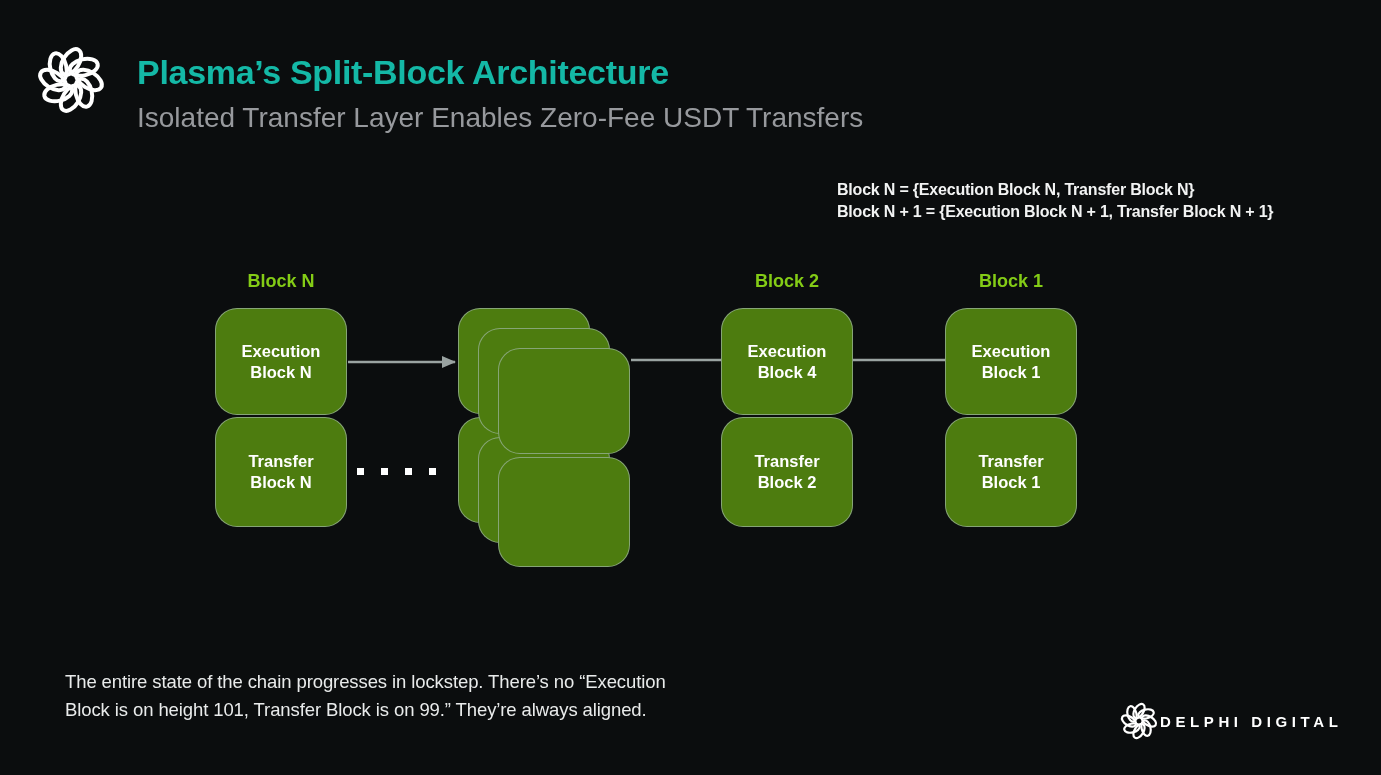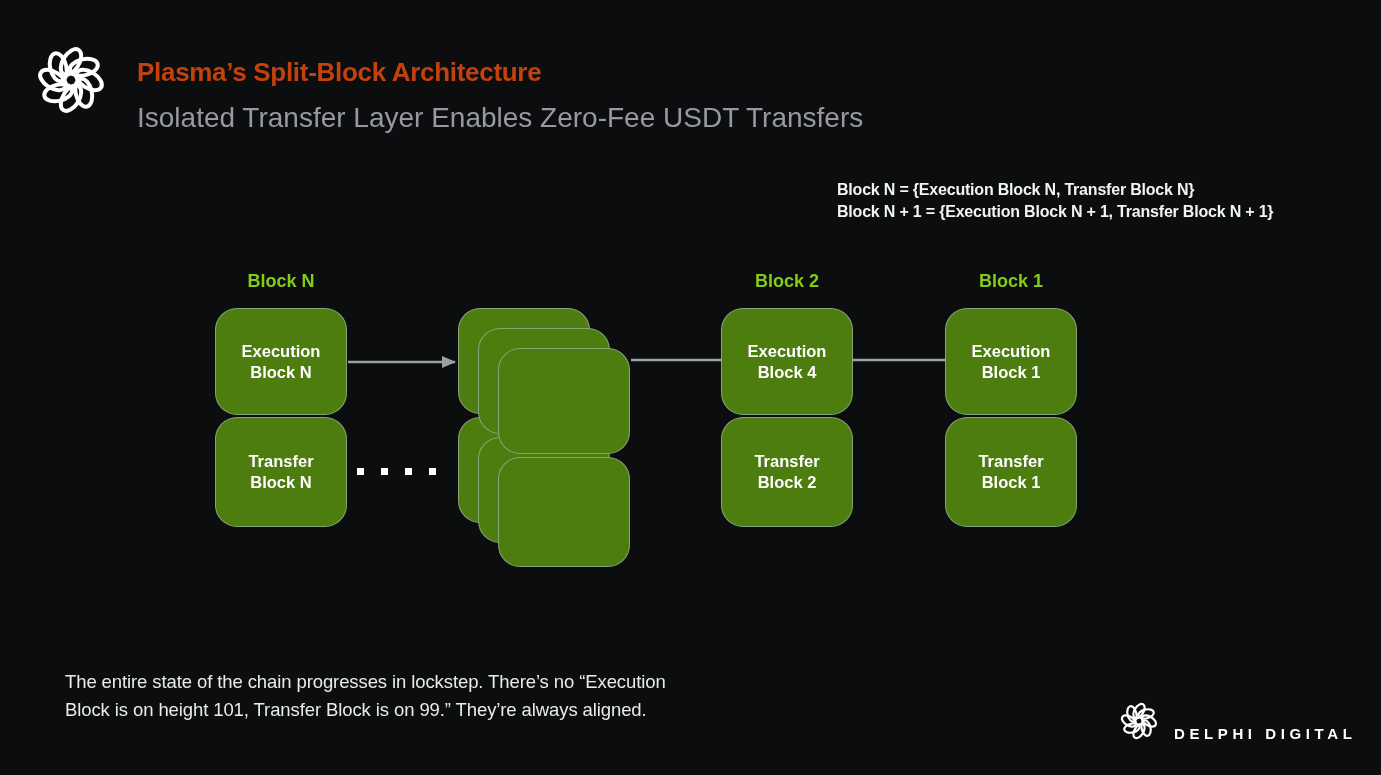--- a/index.html
+++ b/index.html
@@ -10,21 +10,21 @@
     position:relative;
     overflow:hidden;
     color:#fff;
   }
   .abs{position:absolute;}
 
   
   .logo-main{left:33px;top:42px;width:76px;height:76px;}
   .title{
     left:137px;top:52px;
-    font-size:26px;font-weight:700;color:#c2410c;
+    font-size:34px;font-weight:700;color:#14b8a6;
     letter-spacing:-0.3px;line-height:40px;
   }
   .subtitle{
     left:137px;top:103px;
     font-size:28px;font-weight:400;color:#97999d;
     letter-spacing:0px;line-height:30px;
   }
 
   
   .formula{
@@ -66,21 +66,21 @@
   .arrow-layer{left:0;top:0;width:1381px;height:775px;pointer-events:none;}
 
   
   .note{
     left:65px;top:668px;
     font-size:18.5px;font-weight:400;color:#e9ebeb;
     line-height:28px;letter-spacing:-0.1px;
   }
   .brand{
     left:1118px;top:700px;
-    display:flex;align-items:flex-end;gap:14px;
+    display:flex;align-items:center;
   }
   .brand-word{
     font-size:15px;font-weight:700;color:#ffffff;
     letter-spacing:4.6px;
   }
 </style>
 </head>
 <body>
 
 <svg class="abs logo-main" viewBox="-40 -40 80 80">

